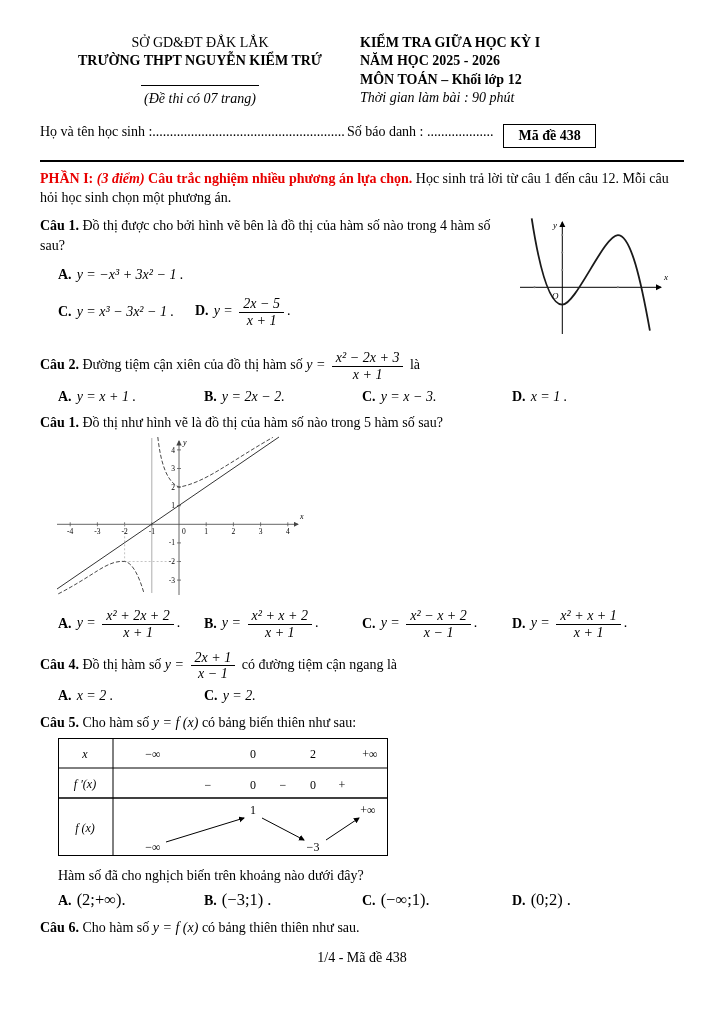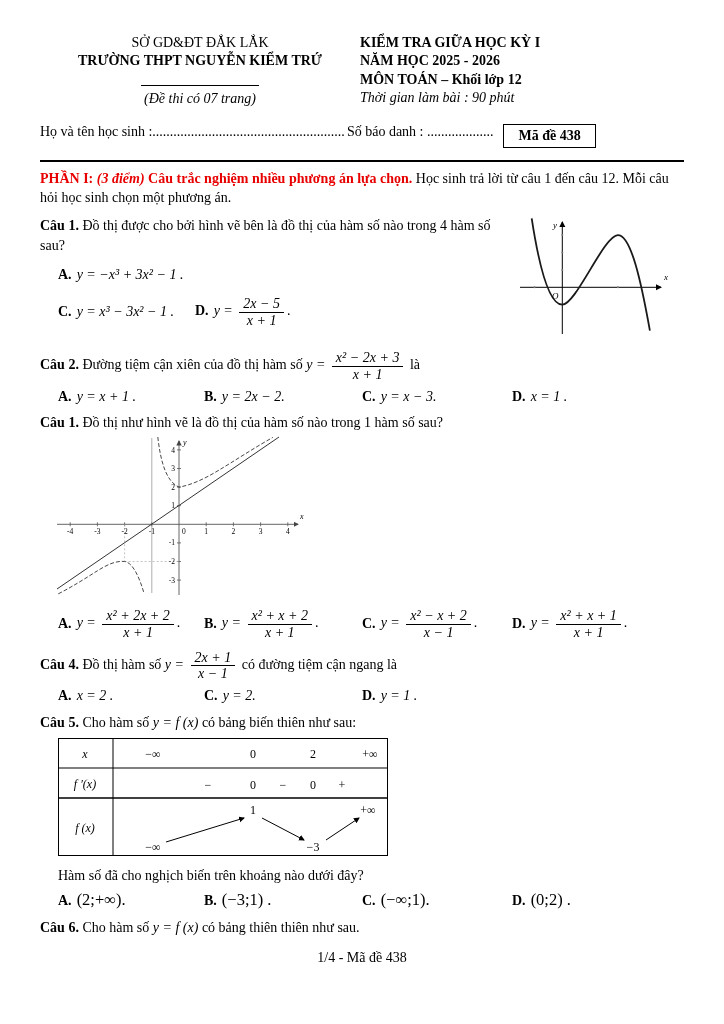--- a/index.html
+++ b/index.html
@@ -127,21 +127,21 @@
       <div class="opt"><span class="lab">A.</span><span class="math">y = x + 1 .</span></div>
       <div class="opt"><span class="lab">B.</span><span class="math">y = 2x − 2.</span></div>
       <div class="opt"><span class="lab">C.</span><span class="math">y = x − 3.</span></div>
       <div class="opt"><span class="lab">D.</span><span class="math">x = 1 .</span></div>
     </div>
   </div>
 
   <div class="q">
     <div>
       <span class="qlabel">Câu 1.</span>
-      <span>Đồ thị như hình vẽ là đồ thị của hàm số nào trong 1 hàm số sau?</span>
+      <span>Đồ thị như hình vẽ là đồ thị của hàm số nào trong 5 hàm số sau?</span>
     </div>
     <div class="q3-graph-wrap">
       <svg width="252" height="164" viewBox="0 0 252 164">
         <defs>
           <marker id="ar2" markerWidth="7" markerHeight="7" refX="5" refY="3" orient="auto">
             <path d="M0,0 L6,3 L0,6 z" fill="#444"></path>
           </marker>
         </defs>
 
         <line x1="97.8" y1="3" x2="97.8" y2="158" stroke="#999" stroke-width="0.8"></line>
@@ -226,21 +226,20 @@
     <div>
       <span class="qlabel">Câu 4.</span>
       <span>Đồ thị hàm số</span>
       <span class="math">y =</span>
       <span class="frac"><span class="num">2x + 1</span><span class="den">x − 1</span></span>
       <span>có đường tiệm cận ngang là</span>
     </div>
     <div class="opt-row">
       <div class="opt"><span class="lab">A.</span><span class="math">x = 2 .</span></div>
       <div class="opt"><span class="lab">C.</span><span class="math">y = 2.</span></div>
-      <div class="opt"><span class="lab">D.</span><span class="math">y = 1 .</span></div>
     </div>
   </div>
 
   <div class="q">
     <div>
       <span class="qlabel">Câu 5.</span>
       <span>Cho hàm số</span>
       <span class="math">y = f (x)</span>
       <span>có bảng biến thiên như sau:</span>
     </div>

